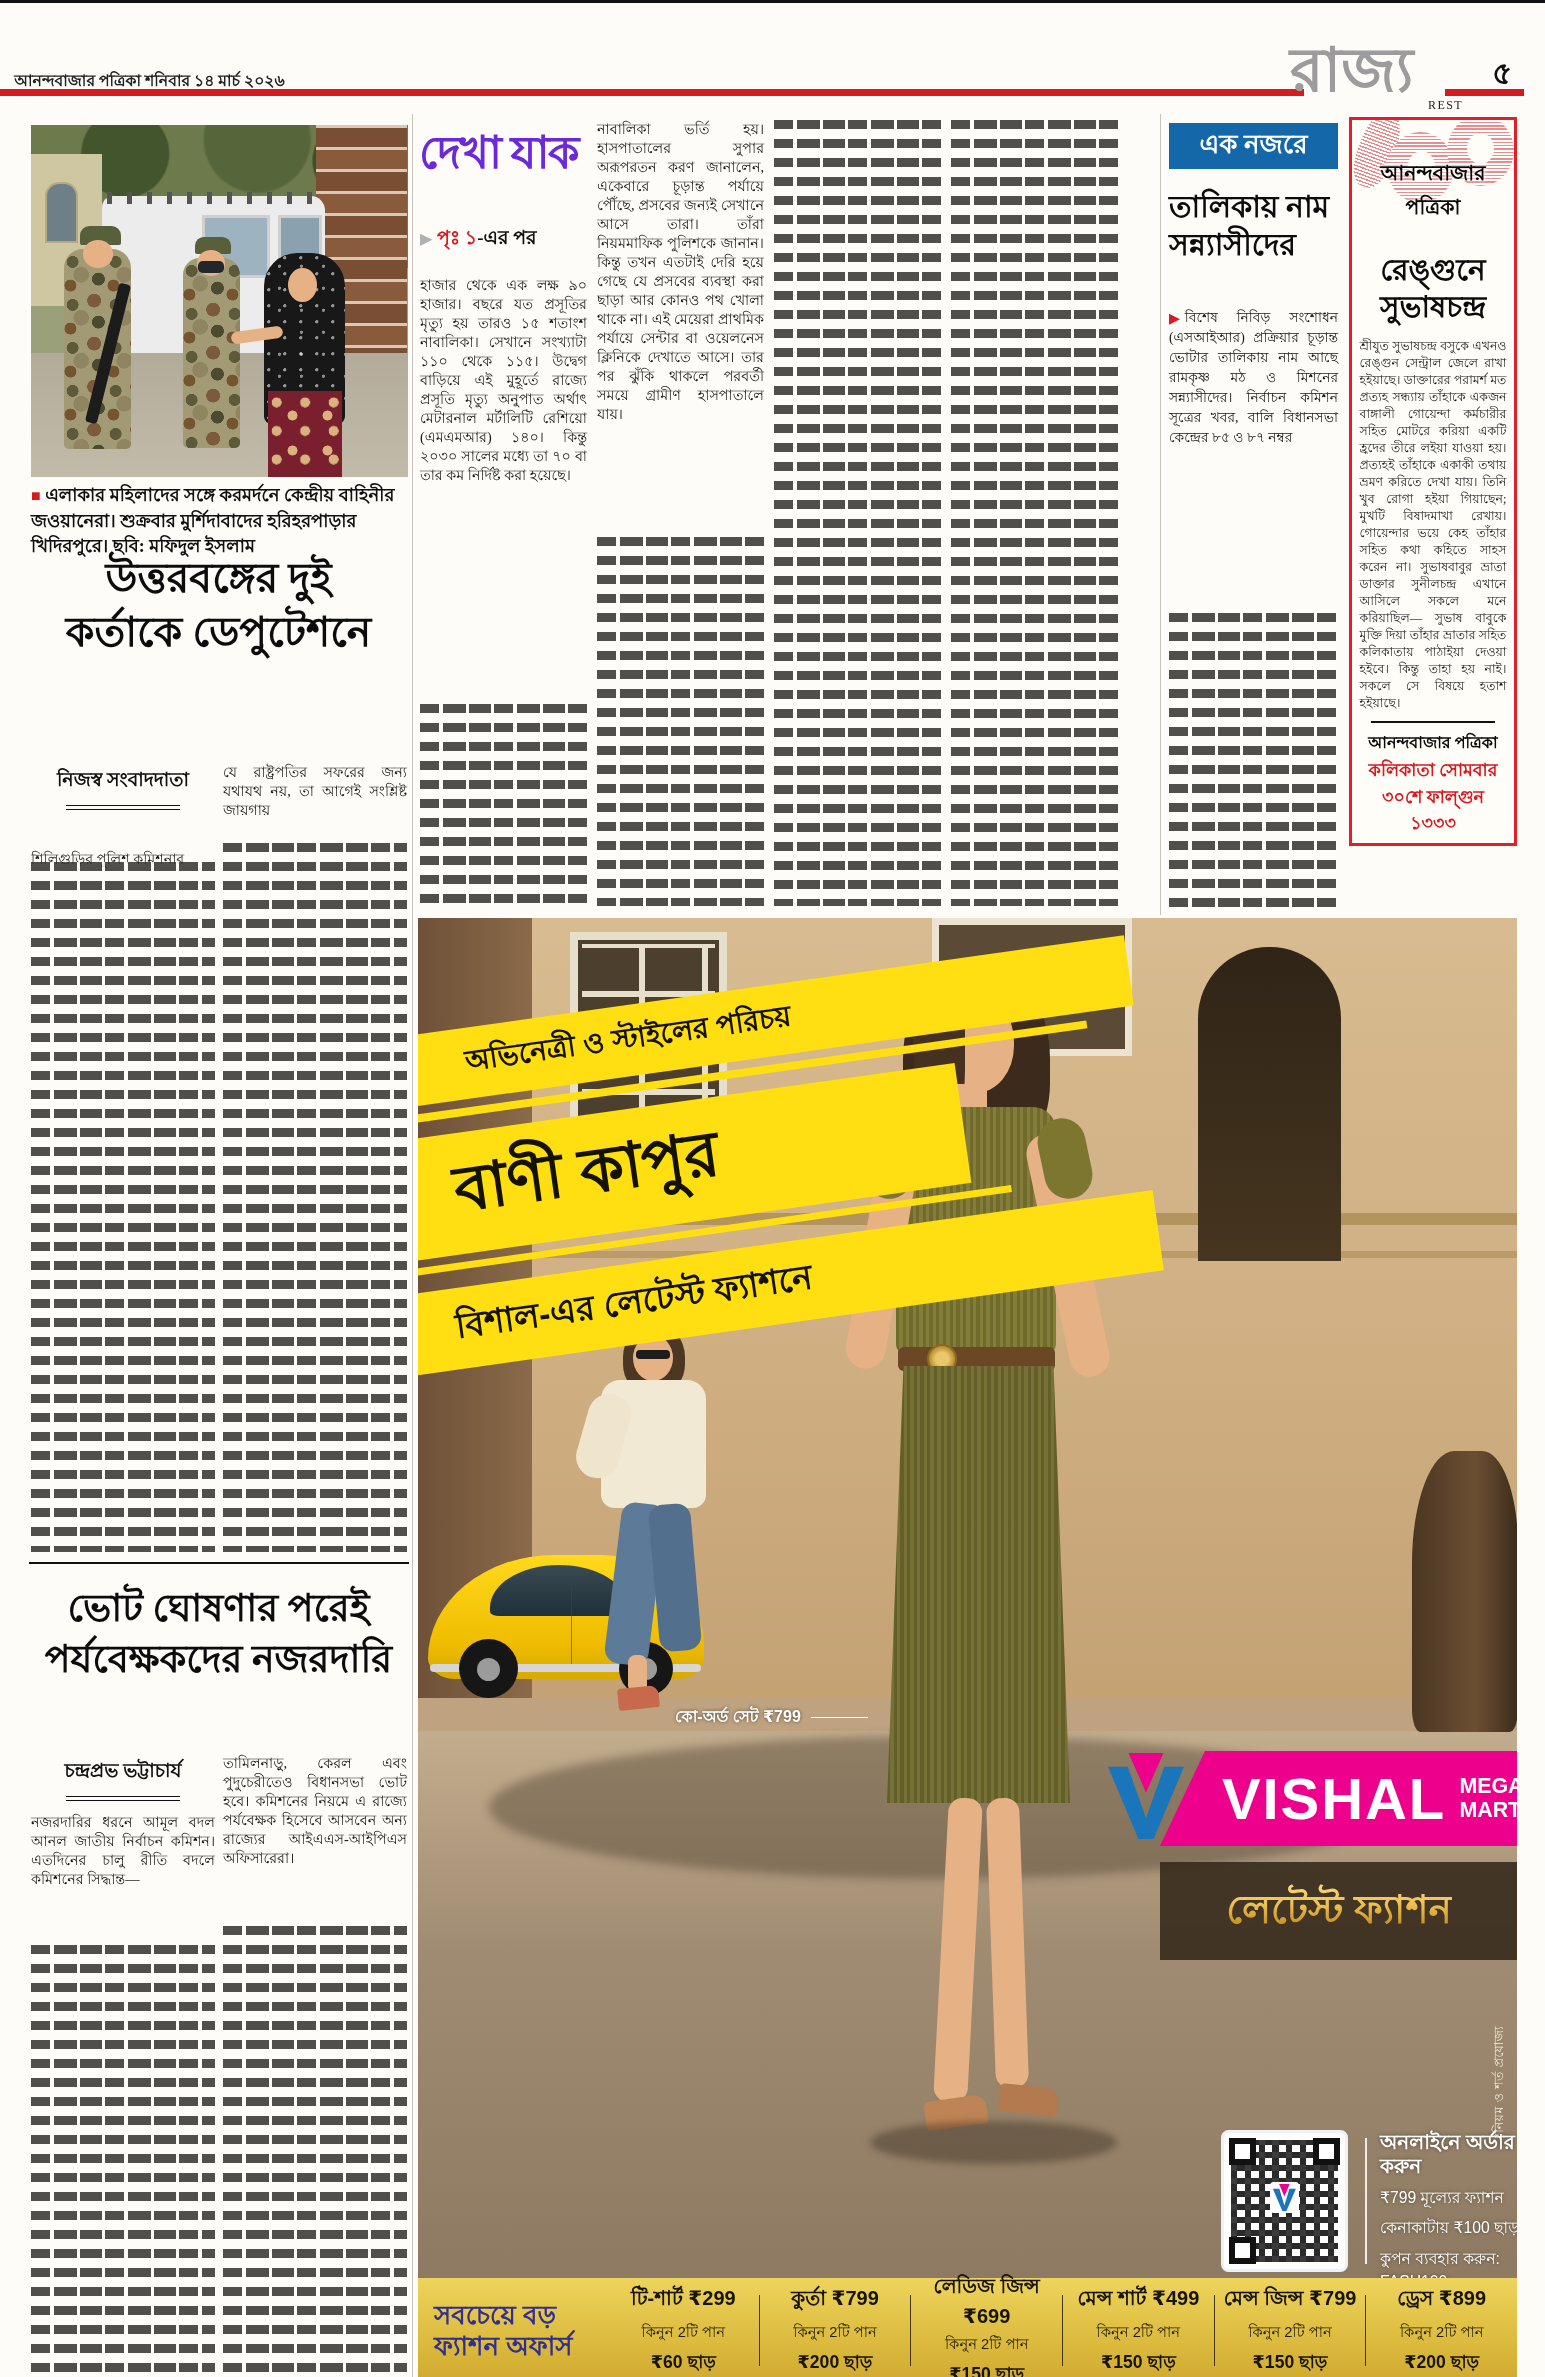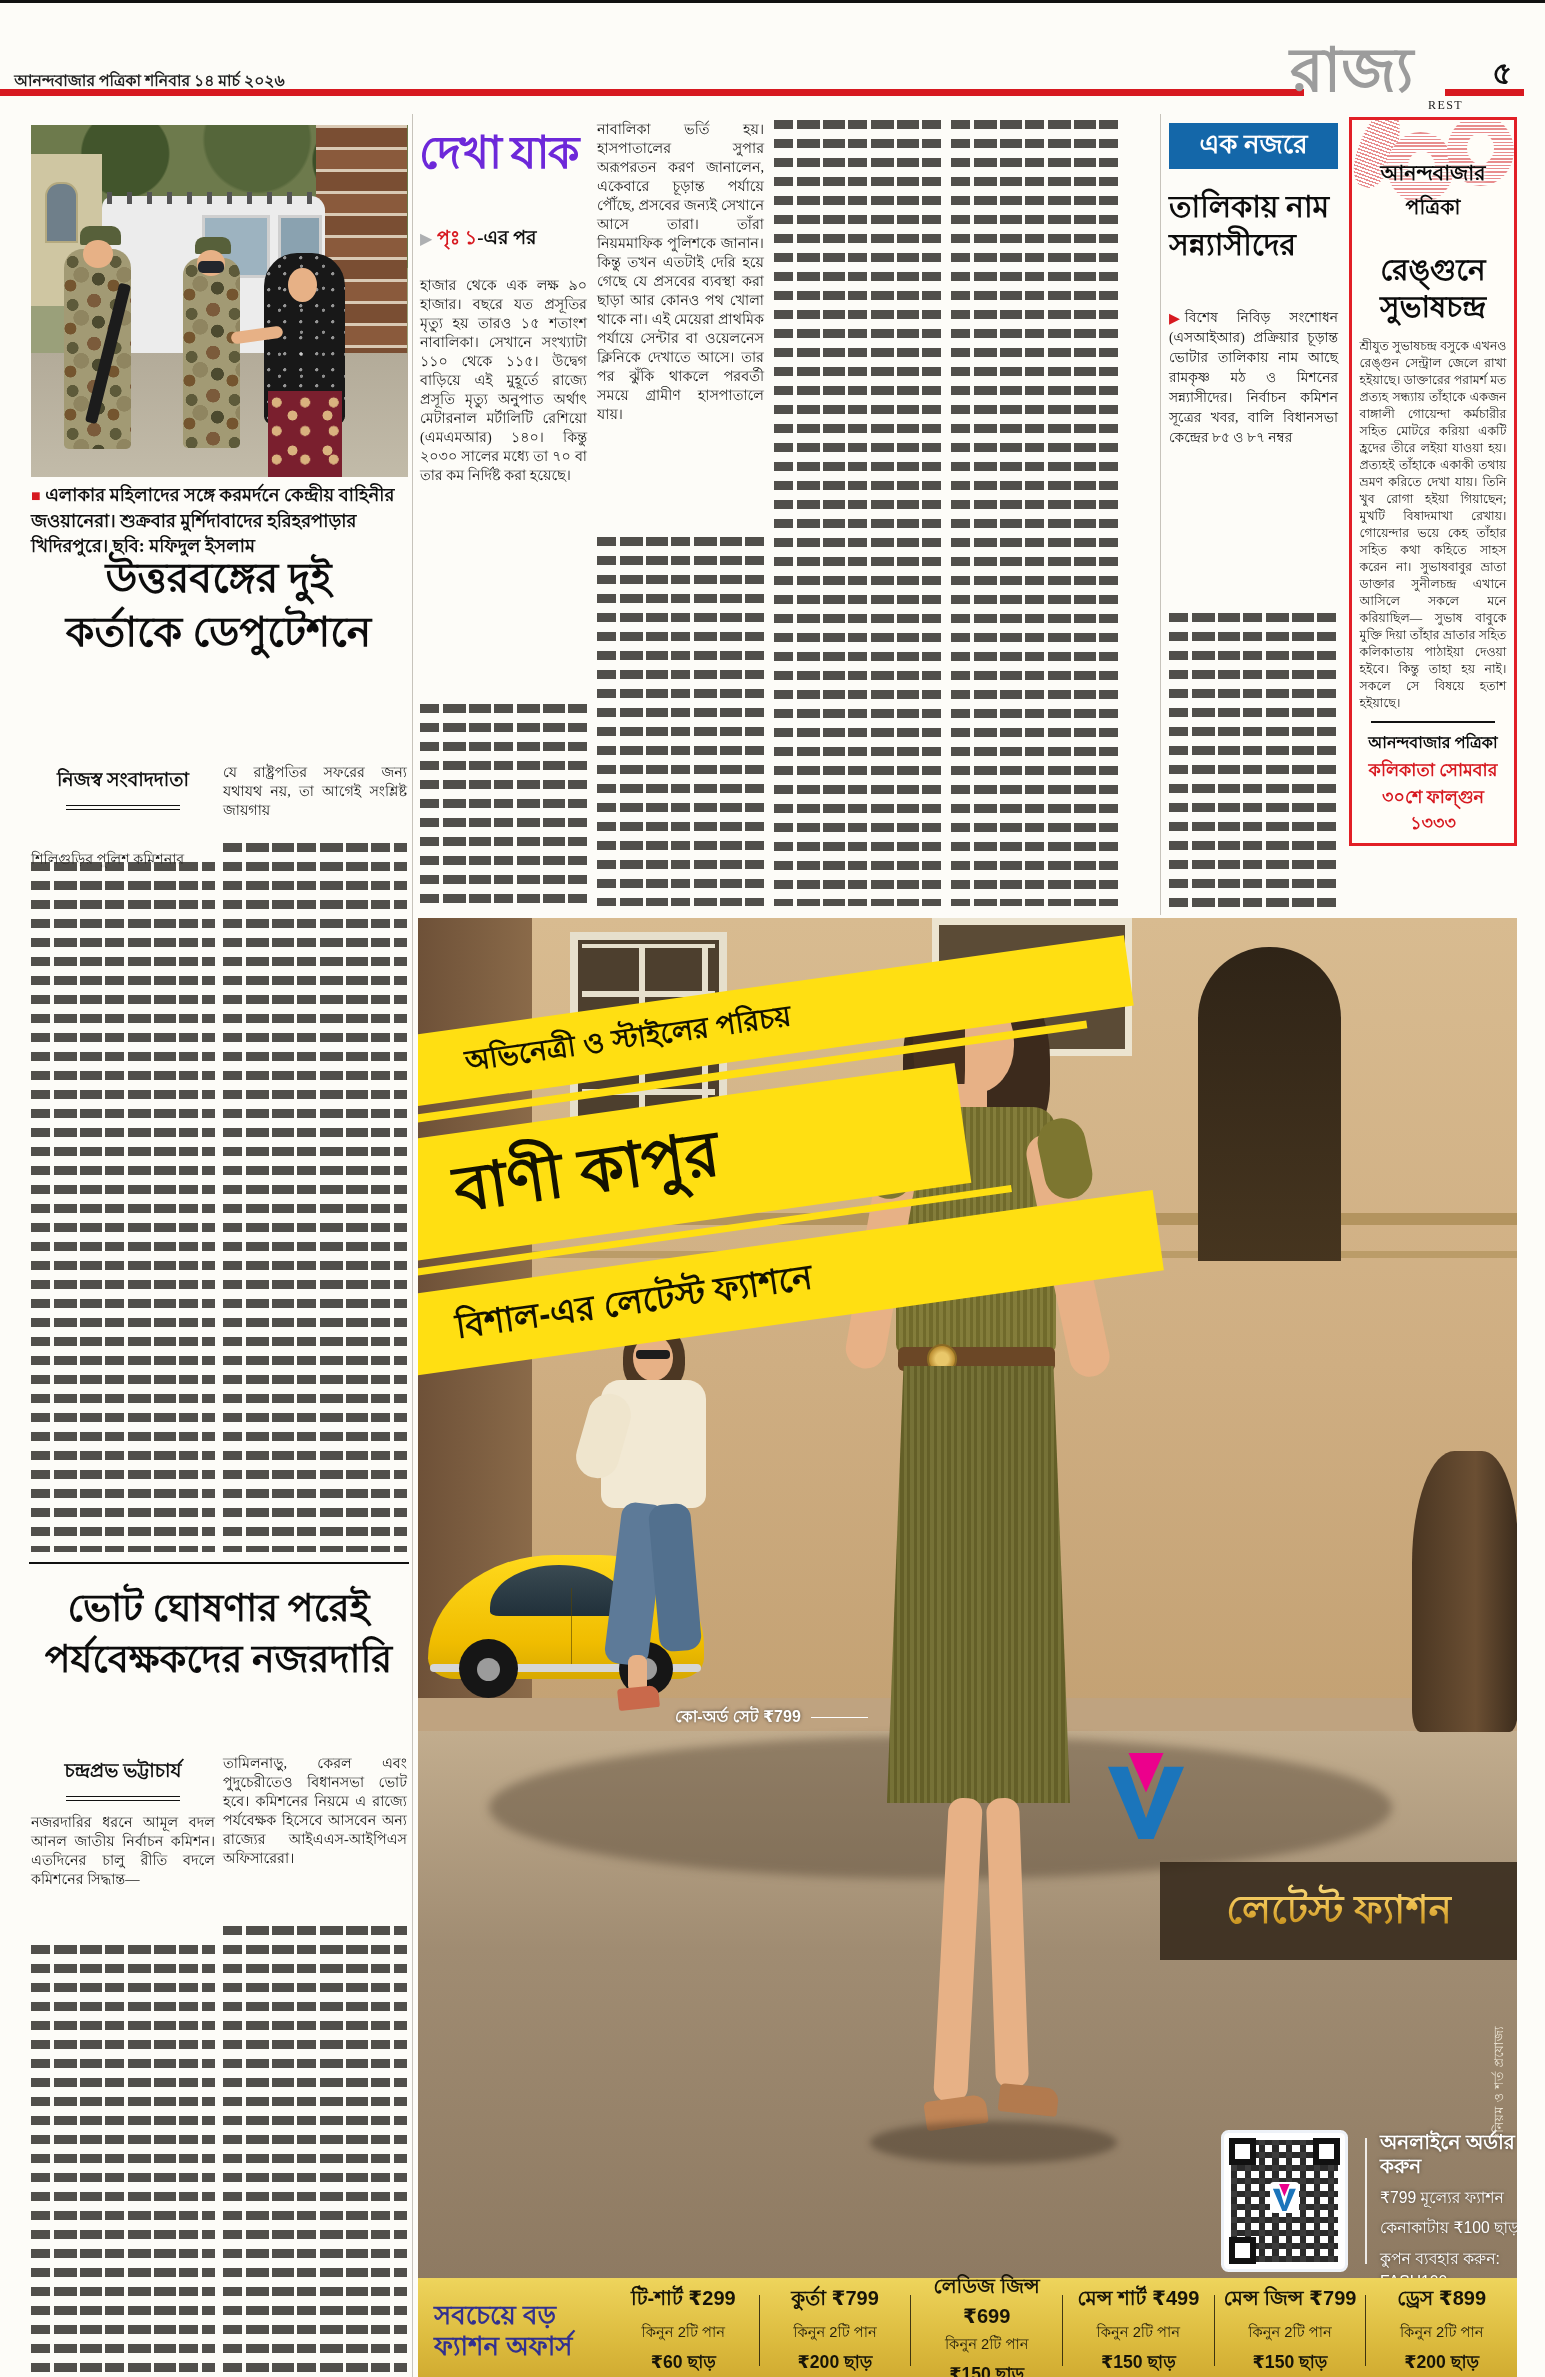--- a/index.html
+++ b/index.html
@@ -242,20 +242,27 @@
   <div class="abs" style="left:257px;top:786px;color:#fff;font-size:16px;font-weight:600;text-shadow:0 0 3.8px rgba(0,0,0,.6);">
     <span>কো-অর্ড সেট ₹799</span>
     <span style="display:inline-block;width:57px;height:1px;background:#fff;vertical-align:middle;margin-left:5.7px;"></span>
   </div>
 
   <div class="abs" style="left:690px;top:835px;width:76px;height:86px;">
     <div class="abs" style="left:0;top:0;width:100%;height:100%;background:#1b75bb;clip-path:polygon(0 16%,26% 16%,50% 76%,74% 16%,100% 16%,60% 100%,40% 100%);"></div>
     <div class="abs" style="left:0;top:0;width:100%;height:100%;background:#ec008c;clip-path:polygon(27% 0,73% 0,50% 46%);"></div>
   </div>
 
+  <div class="abs" style="left:742px;top:833px;width:358px;height:95px;background:#ec008c;clip-path:polygon(45px 0,100% 0,100% 100%,0 100%);display:flex;align-items:center;">
+    <span style="color:#fff;font-size:58px;font-weight:800;letter-spacing:1.9px;padding-left:62px;">VISHAL</span>
+    <span style="color:#fff;font-size:21.4px;font-weight:800;line-height:1.08;padding-left:13.3px;">
+      <span style="display:block;">MEGA</span>
+      <span style="display:block;"><span>MART</span></span>
+    </span>
+  </div>
 
   <div class="abs" style="left:742px;top:944px;width:358px;height:98px;background:rgba(52,40,26,.88);display:flex;align-items:center;justify-content:center;">
     <span class="gold-text" style="font-size:39px;font-weight:800;">লেটেস্ট ফ্যাশন</span>
   </div>
 
   <div class="abs" style="left:803px;top:1212px;width:127px;height:142px;background:#fff;border-radius:7.6px;border:3.8px solid #eef2f8;box-sizing:border-box;">
     <div class="abs" style="left:6.7px;top:6.7px;right:6.7px;bottom:6.7px;background-image:repeating-linear-gradient(0deg,#141414 0 6.2px,transparent 6.2px 13px),repeating-linear-gradient(90deg,#141414 0 6.2px,transparent 6.2px 13.8px);background-blend-mode:screen;opacity:.9;"></div>
     <div class="abs" style="left:4.8px;top:4.8px;width:27.6px;height:27.6px;border:6.2px solid #111;background:#fff;box-sizing:border-box;"></div>
     <div class="abs" style="right:4.8px;top:4.8px;width:27.6px;height:27.6px;border:6.2px solid #111;background:#fff;box-sizing:border-box;"></div>
     <div class="abs" style="left:4.8px;bottom:4.8px;width:27.6px;height:27.6px;border:6.2px solid #111;background:#fff;box-sizing:border-box;"></div>

